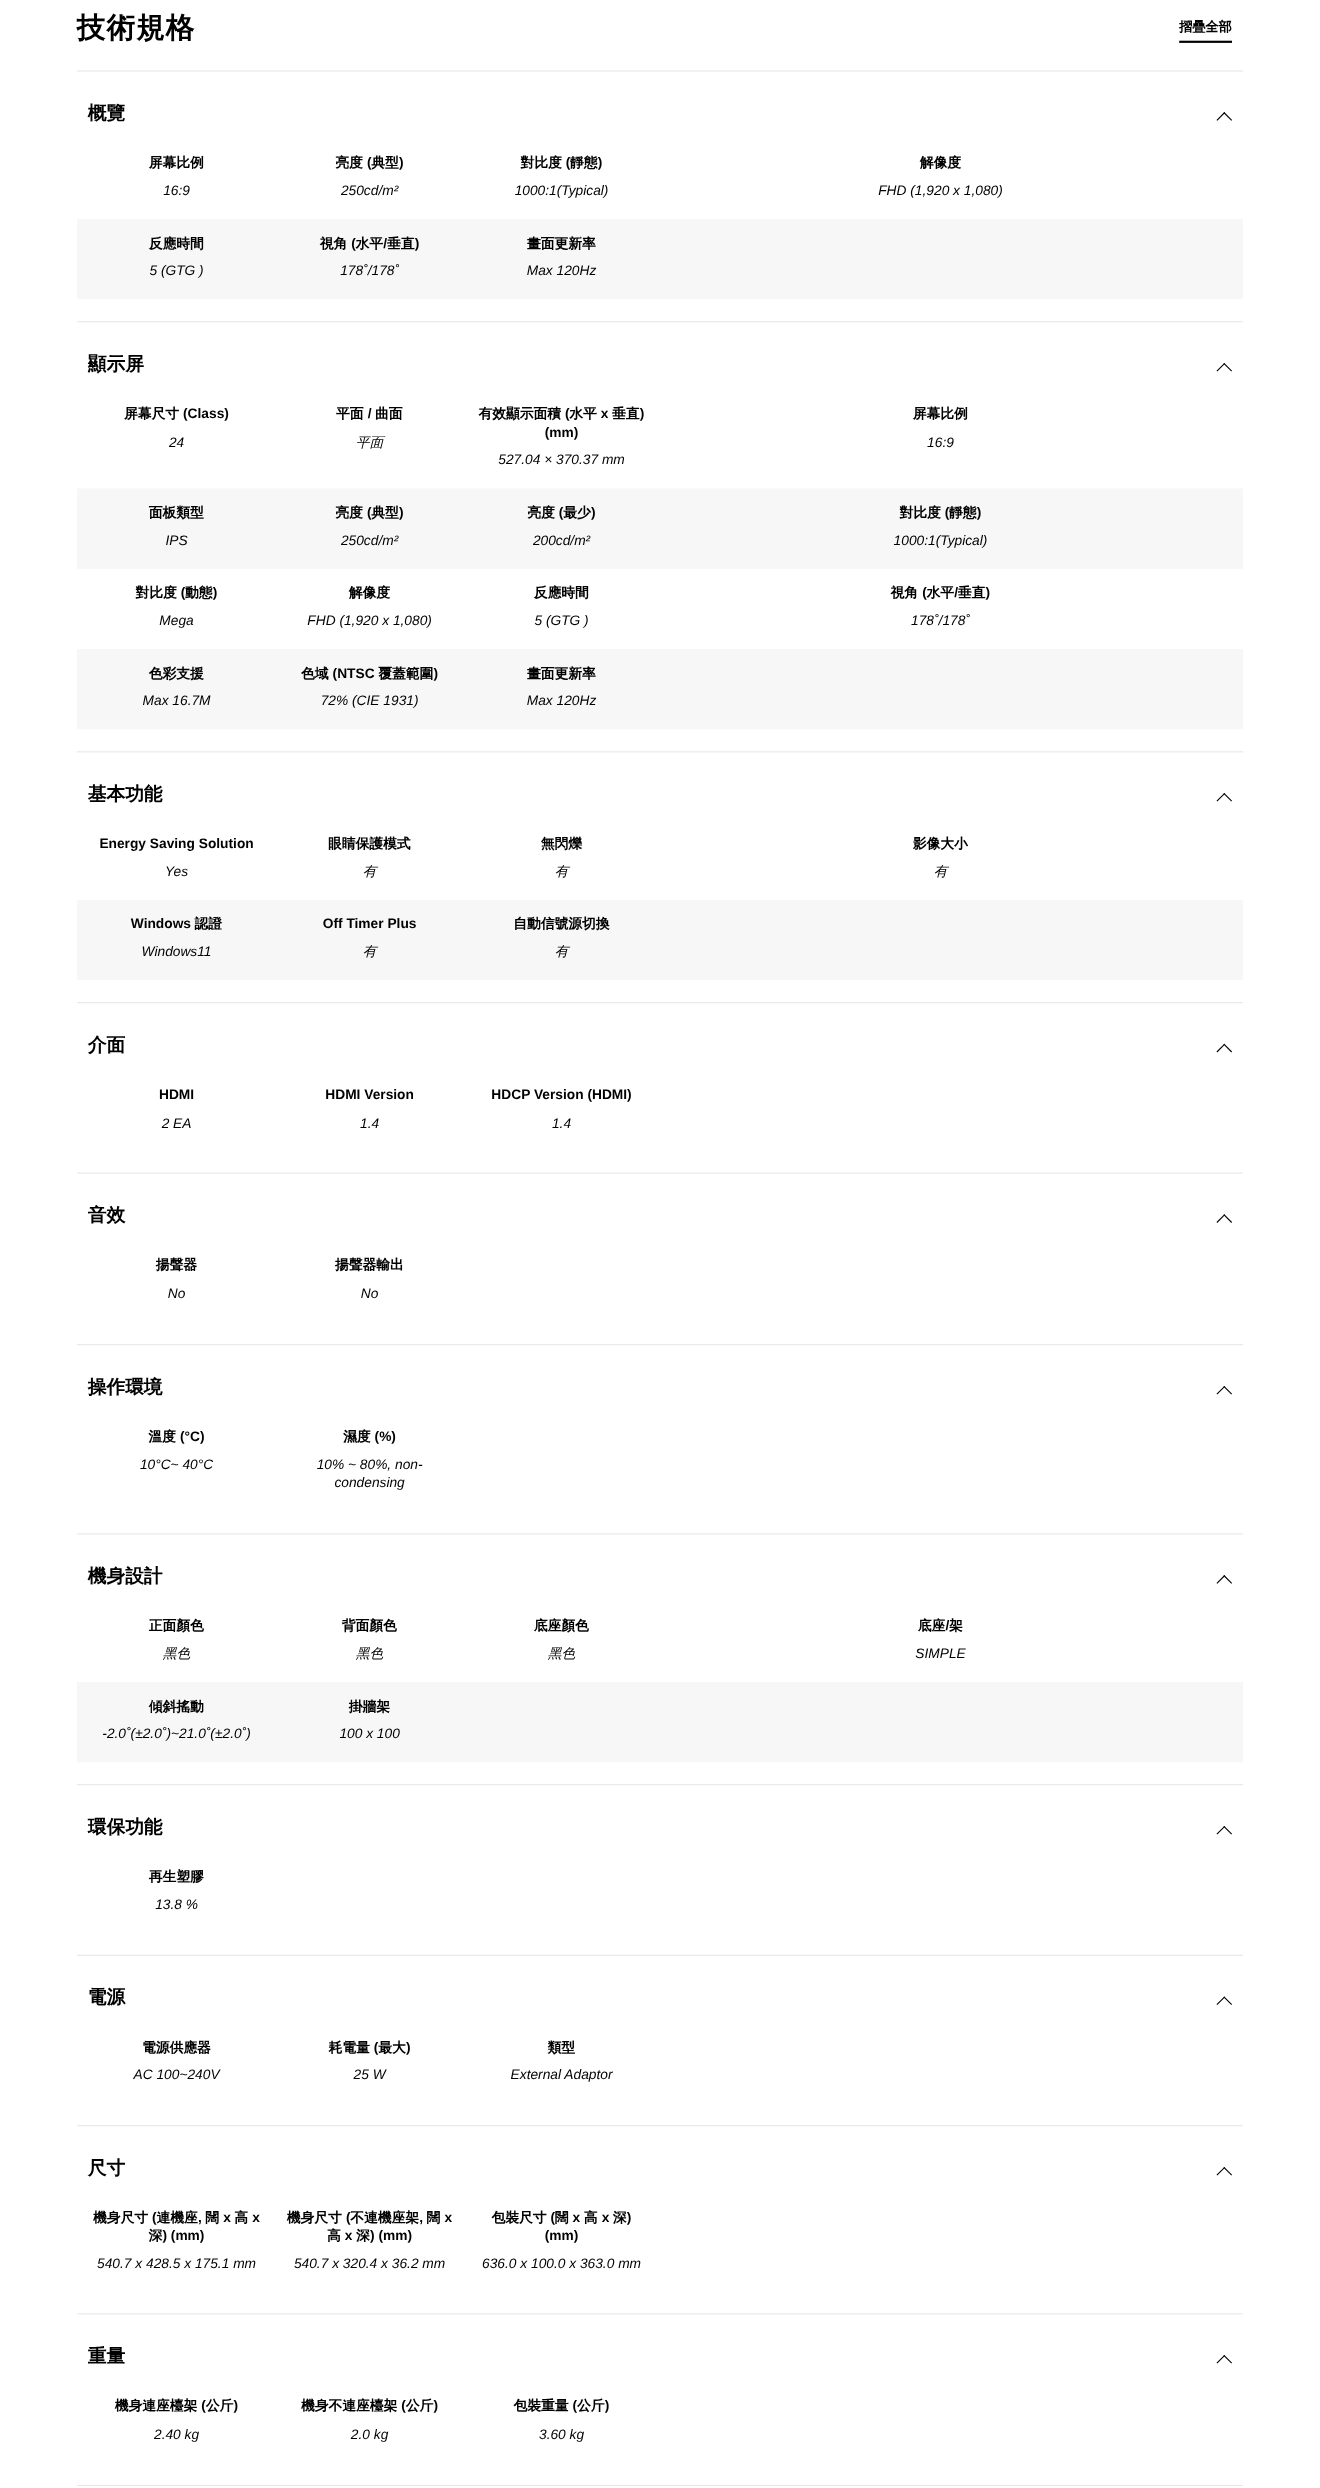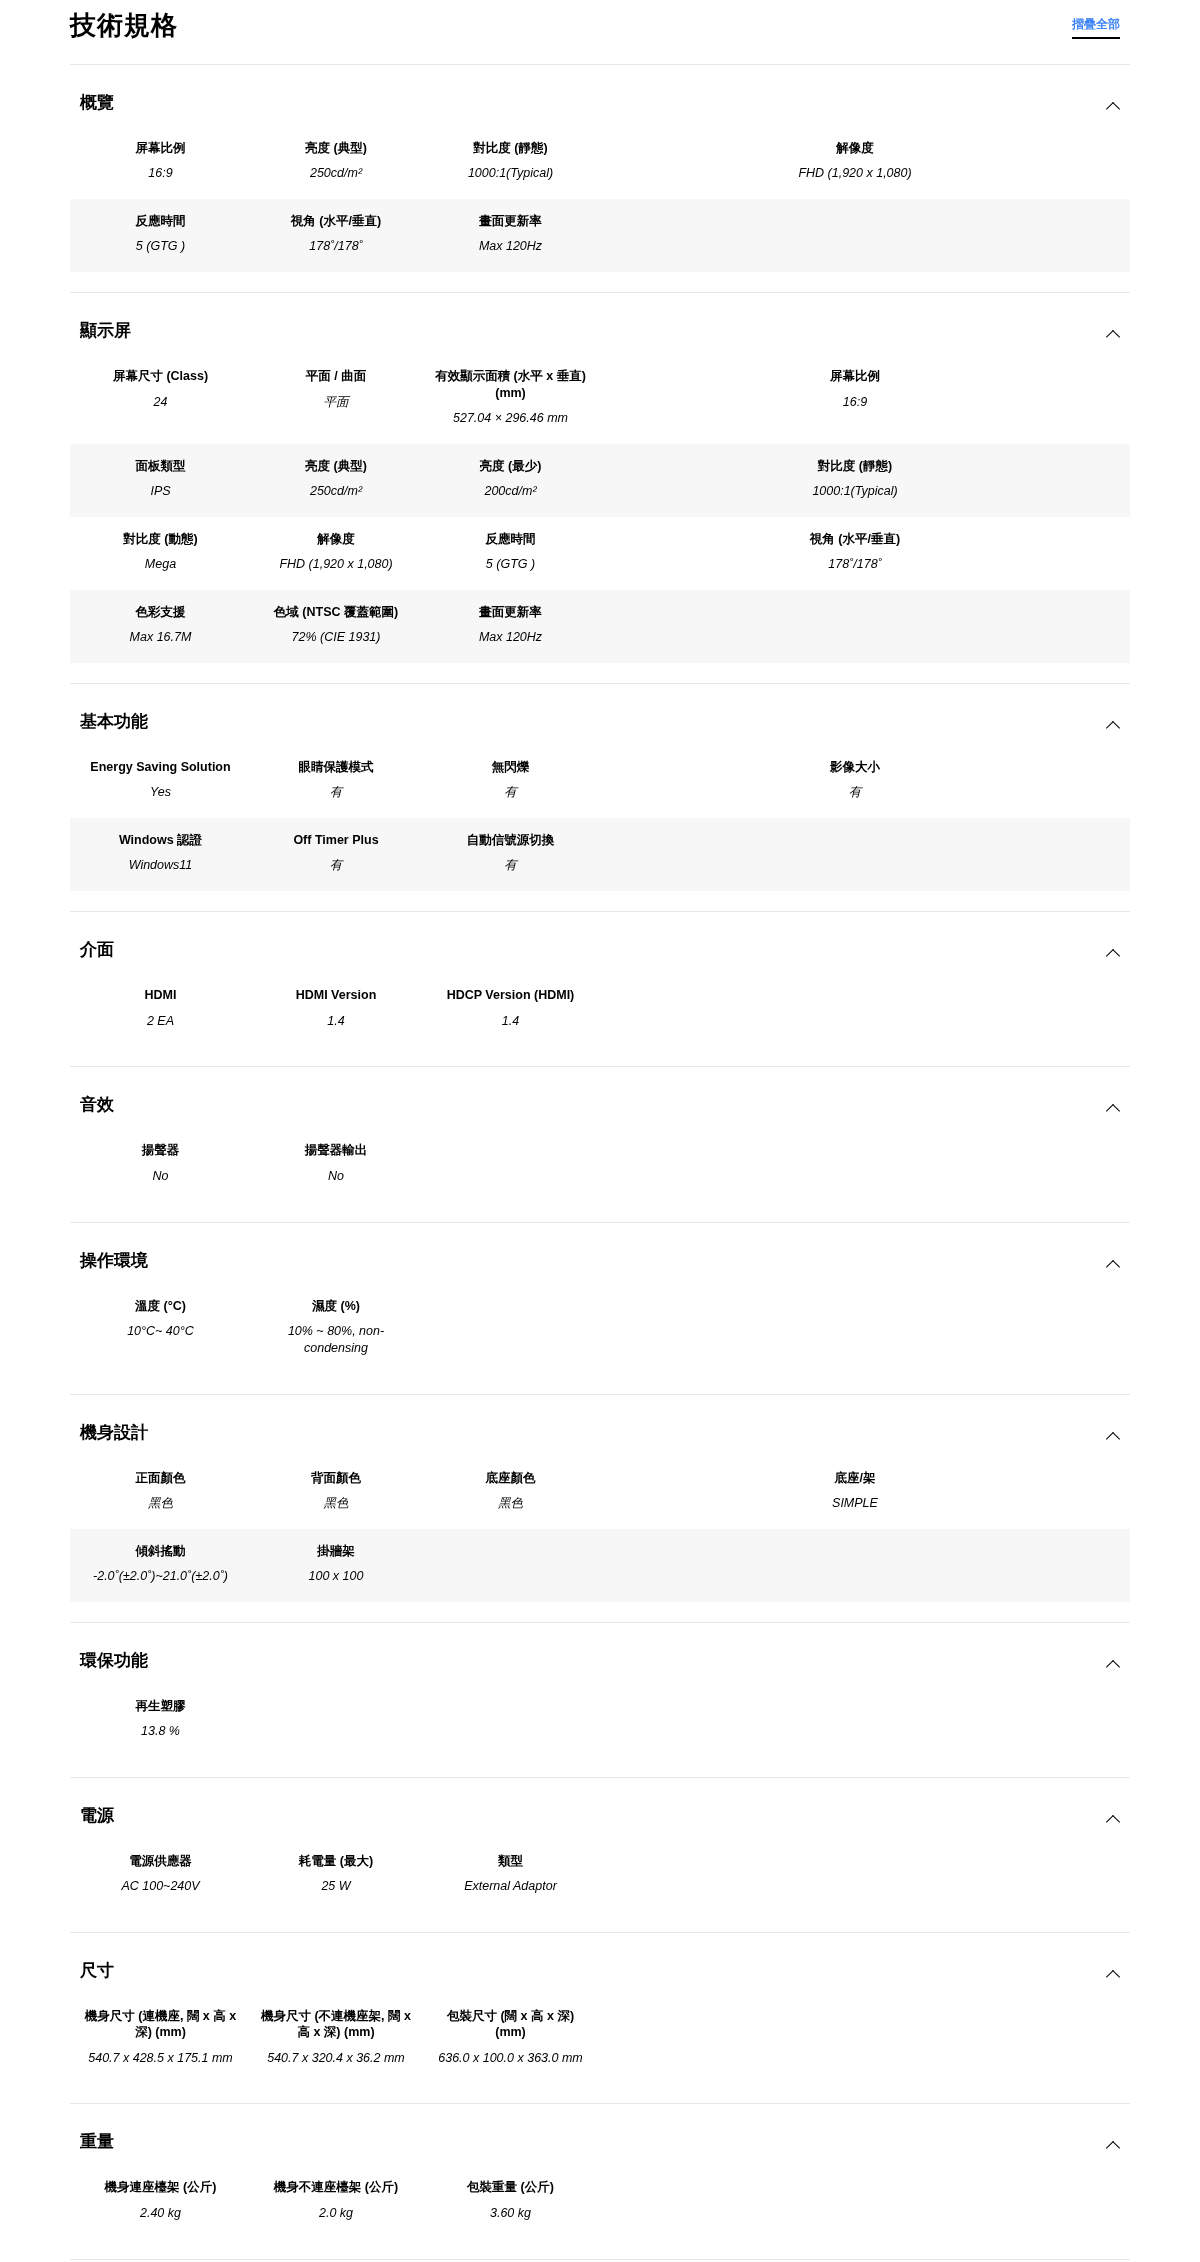--- a/index.html
+++ b/index.html
@@ -15,21 +15,21 @@
   
   .page-header { position: relative; height: 64px; }
   .page-title {
     margin: 0; padding-top: 8px;
     text-align: left;
     font-size: 26px; font-weight: 700;
     letter-spacing: 1px;
   }
   .collapse-all {
     position: absolute; right: 10px; top: 16px;
-    font-size: 12px; font-weight: 700; color: #3b82f6;
+    font-size: 12px; font-weight: 700; color: #000000;
     text-decoration: none;
     border-bottom: 2px solid #000;
     padding-bottom: 4px;
     cursor: pointer;
   }
 
   
   .spec-section { padding-bottom: 20px; }
   .divider { border-top: 1px solid #e7e7e7; }
   .section-header {
@@ -129,21 +129,21 @@
             <div class="cell">
               <div class="cell-label">屏幕尺寸 (Class)</div>
               <div class="cell-value">24</div>
             </div>
             <div class="cell">
               <div class="cell-label">平面 / 曲面</div>
               <div class="cell-value">平面</div>
             </div>
             <div class="cell">
               <div class="cell-label">有效顯示面積 (水平 x 垂直) (mm)</div>
-              <div class="cell-value">527.04 × 296.46 mm</div>
+              <div class="cell-value">527.04 × 370.37 mm</div>
             </div>
             <div class="cell">
               <div class="cell-label">屏幕比例</div>
               <div class="cell-value">16:9</div>
             </div>
           </div>
           <div class="row shaded">
             <div class="cell">
               <div class="cell-label">面板類型</div>
               <div class="cell-value">IPS</div>

